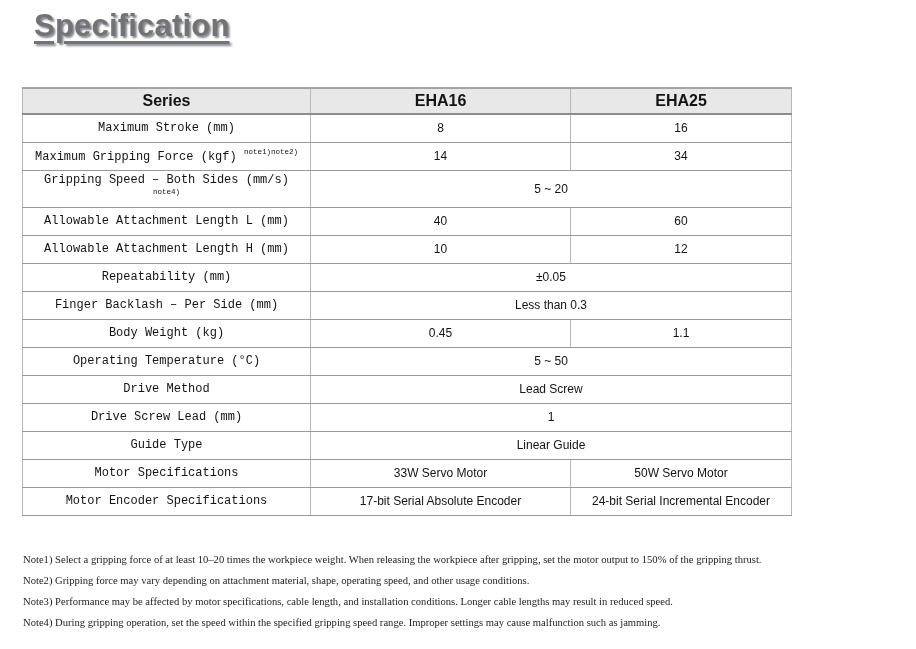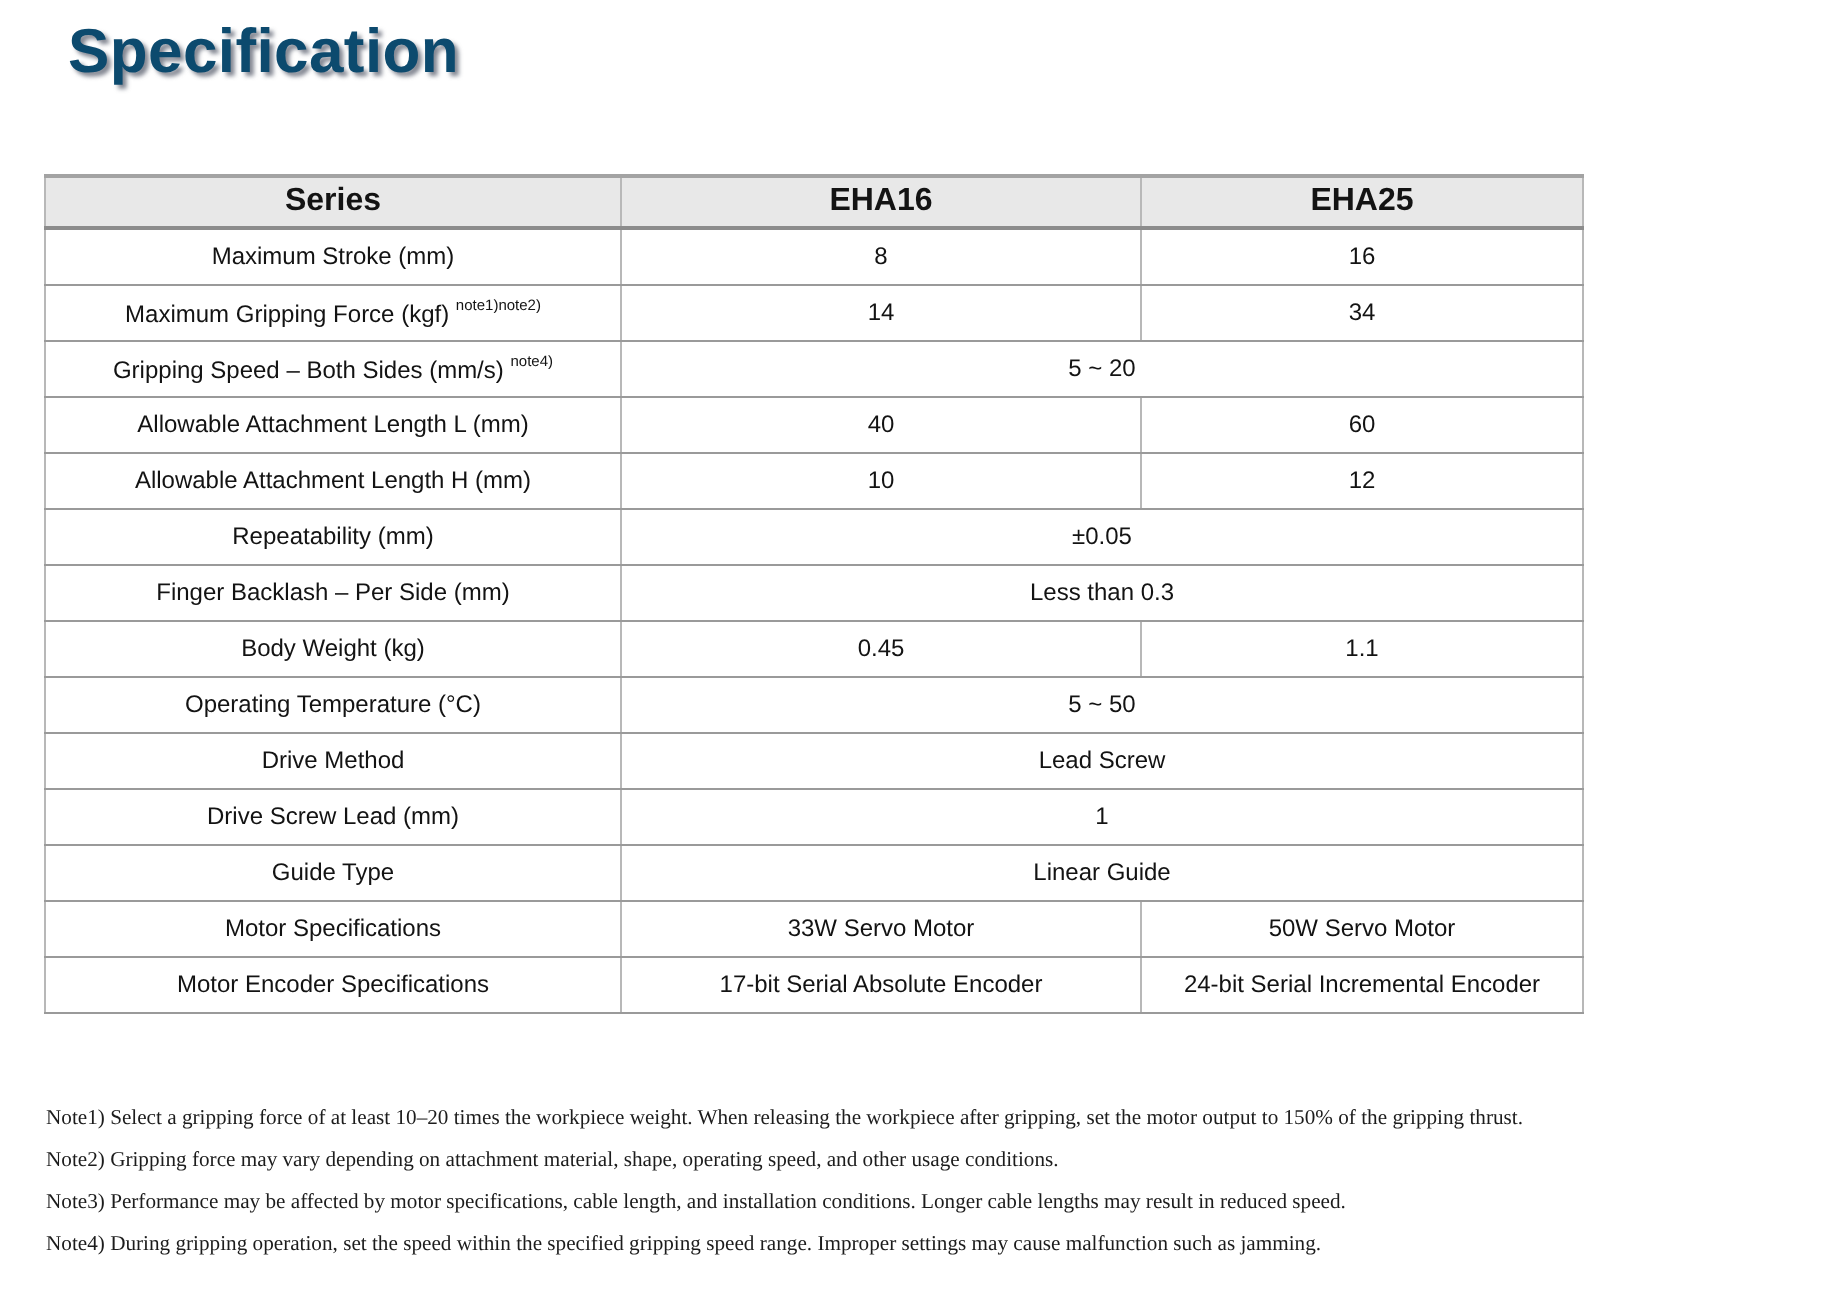--- a/index.html
+++ b/index.html
@@ -6,21 +6,22 @@
   html, body { width: 916px; height: 649px; background: #ffffff; overflow: hidden; }
   body { font-family: "Liberation Sans", sans-serif; color: #111; position: relative; }
 
   .page-title {
     position: absolute;
     left: 34px;
     top: 8px;
     font-size: 31px;
     font-weight: 700;
     letter-spacing: 0.2px;
-    color: #0c4a6e;
+    color: #737373;
+    text-decoration: underline;
     text-decoration-thickness: 3px;
     text-underline-offset: 5px;
     text-shadow: 2px 2px 2px rgba(90, 95, 110, 0.75);
   }
 
   table.spec-table {
     position: absolute;
     left: 22px;
     top: 87px;
     width: 769px;
@@ -46,21 +47,21 @@
   .spec-table tr { height: 28px; }
   .spec-table tr.header-row { height: 26px; }
   .spec-table tr.header-row th {
     background: #e8e8e8;
     font-weight: 700;
     font-size: 16px;
     border-top: 2px solid #a3a3a3;
     border-bottom: 2px solid #8c8c8c;
   }
   .spec-table tr.tall-row { height: 34px; }
-  .spec-table td.label-cell { line-height: 1.25; }
+  .spec-table td.label-cell { line-height: 1.25; font-family: Liberation Mono, monospace; }
   .spec-table sup.note-ref {
     font-size: 7.5px;
     vertical-align: 6px;
     letter-spacing: 0;
   }
 
   .notes {
     position: absolute;
     left: 23px;
     top: 549px;

